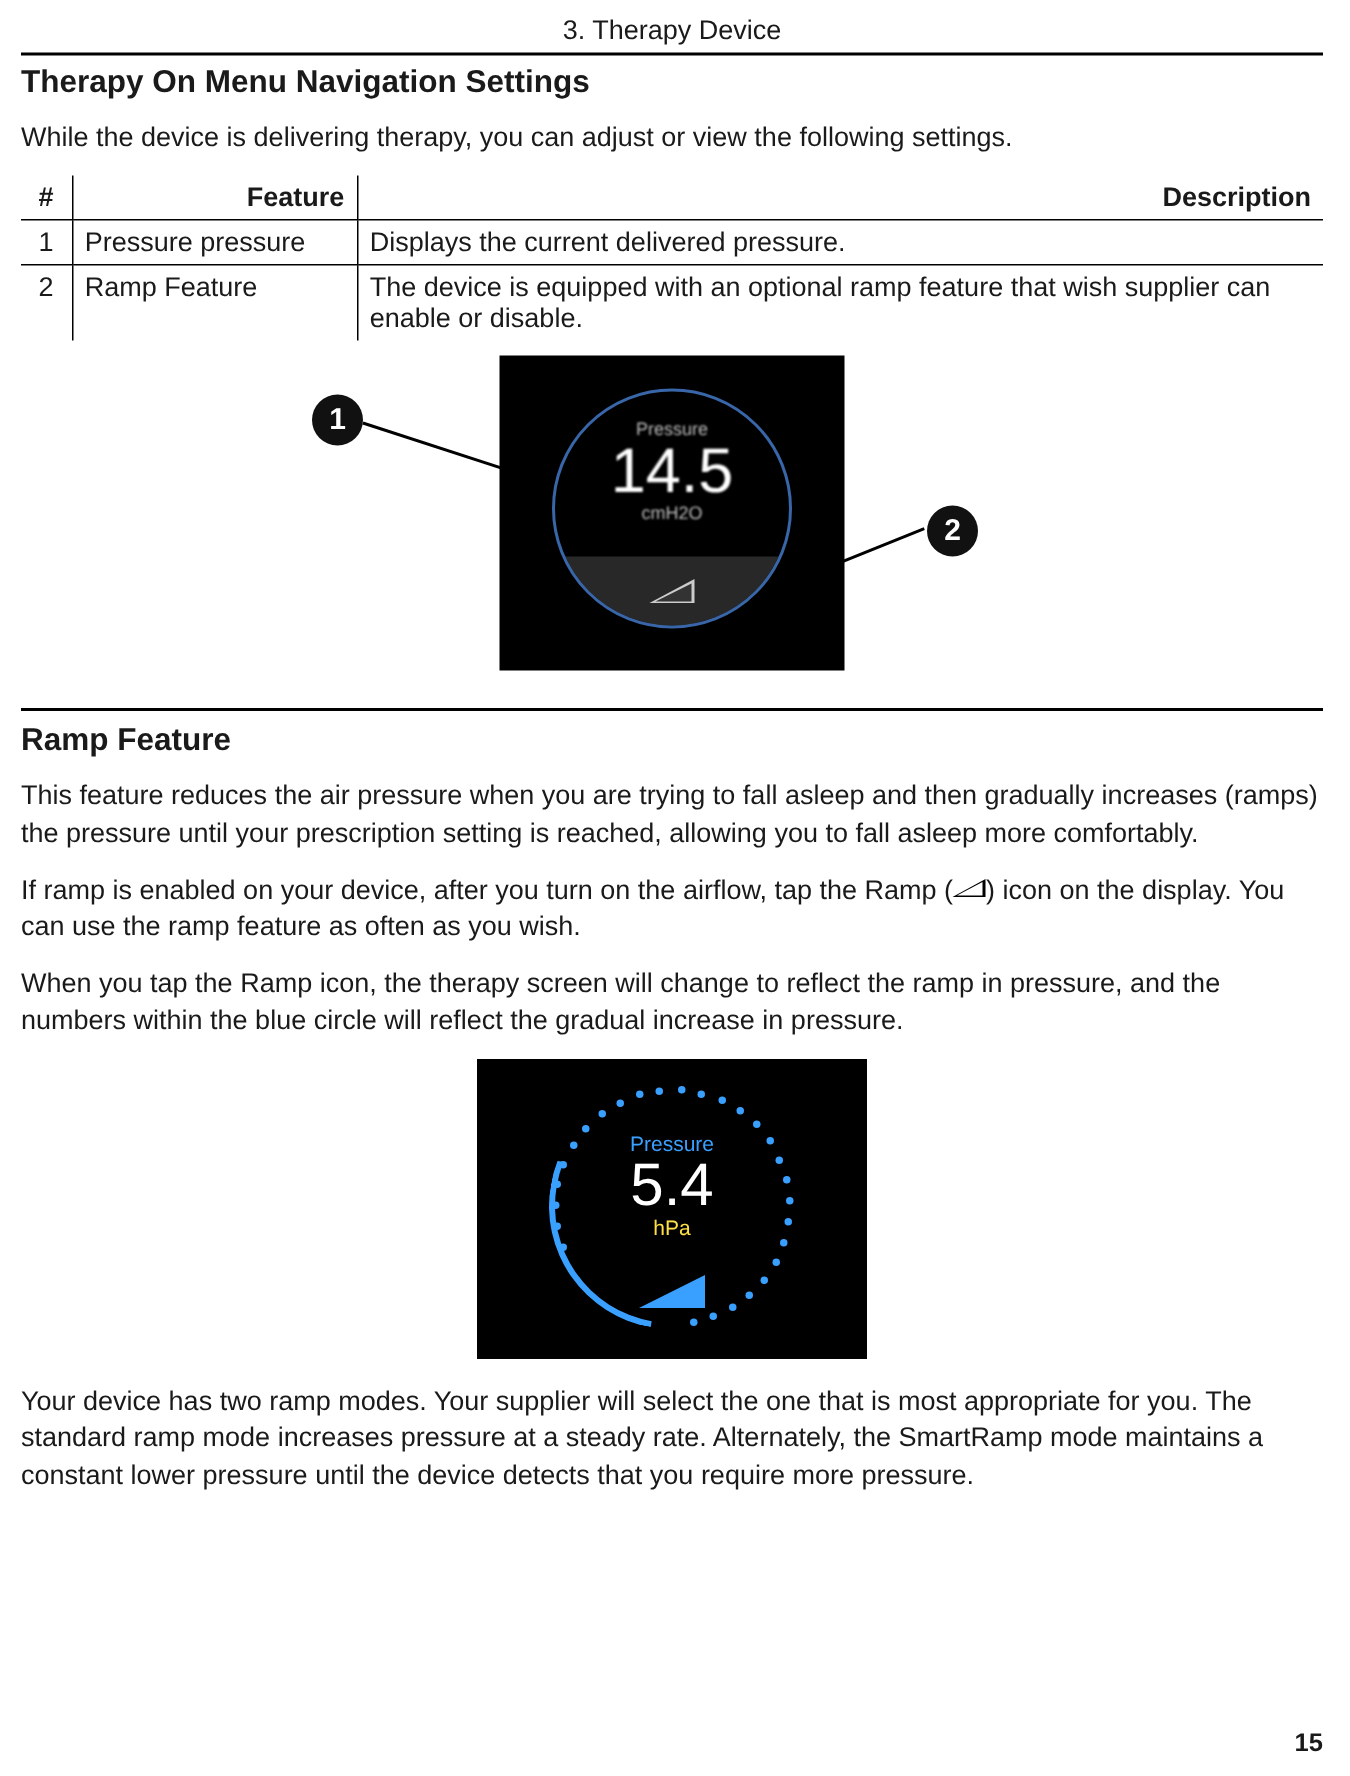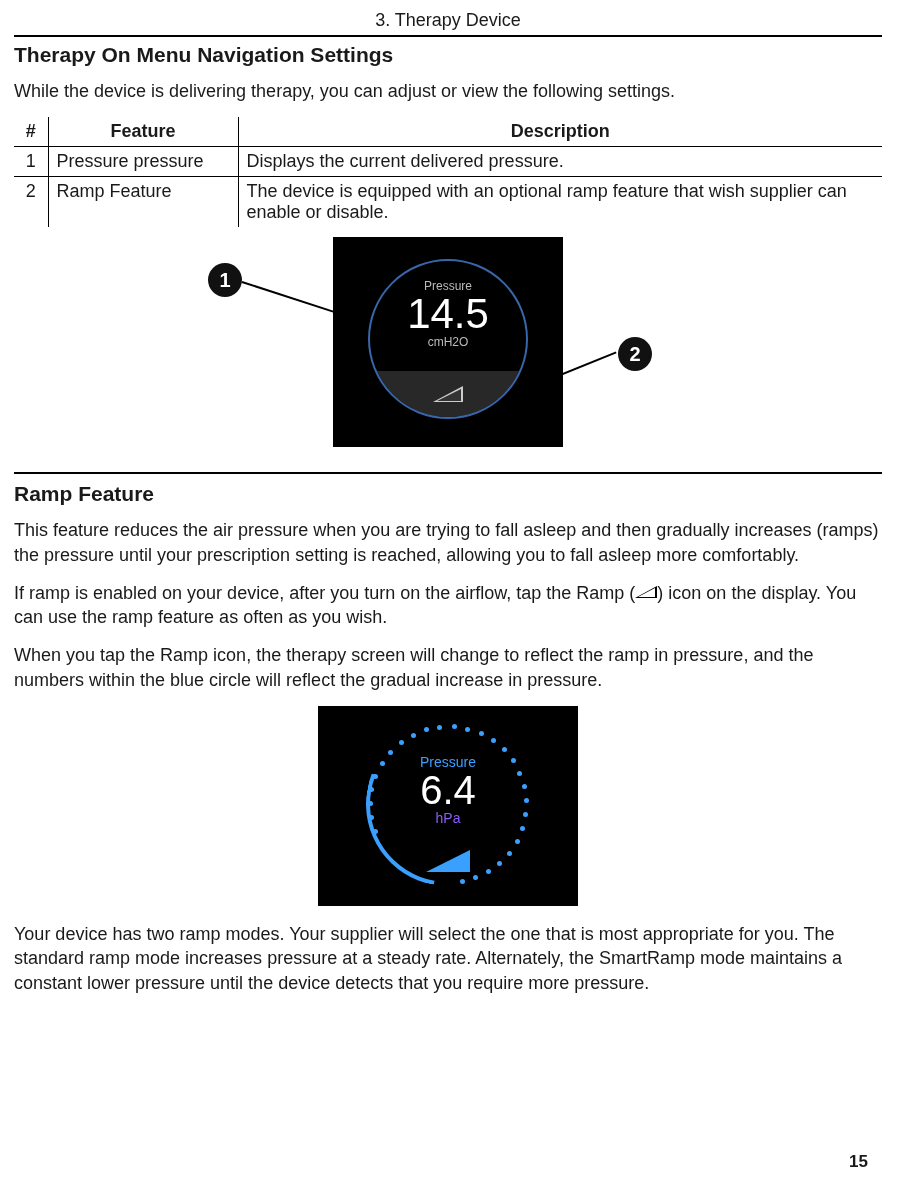--- a/index.html
+++ b/index.html
@@ -28,21 +28,21 @@
     line-height: 1.35;
     margin-bottom: 14px;
   }
   table.feature-table {
     border-collapse: collapse;
     width: 100%;
     margin-bottom: 10px;
     font-size: 18px;
   }
   table.feature-table th {
-    text-align: center;
+    text-align: right;
     font-weight: bold;
     border-bottom: 1.5px solid #000;
     padding: 4px 8px;
   }
   table.feature-table td {
     border-bottom: 1px solid #000;
     padding: 4px 8px;
     vertical-align: top;
   }
   table.feature-table th:nth-child(1),
@@ -140,21 +140,21 @@
     border-radius:50%;
     transform: rotate(10deg);
     clip-path: polygon(0 40%, 50% 40%, 50% 100%, 0 100%);
   }
   .center2 {
     position:absolute; left:0;right:0;top:48px;
     text-align:center; color:#fff;
   }
   .center2 .lab{color:#3aa0ff;font-size:14px;}
   .center2 .val{font-size:40px;font-weight:300;line-height:1;}
-  .center2 .unit{color:#8b5cf6;font-size:14px;}
+  .center2 .unit{color:#fde047;font-size:14px;}
   .ramp-filled{
     position:absolute; left:108px; bottom:34px;
     width:0;height:0;
     border-left:44px solid transparent;
     border-bottom:22px solid #3aa0ff;
   }
 
   .ramp-inline {
     display:inline-block; vertical-align:middle;
     width:0;height:0;
@@ -163,21 +163,21 @@
     position:relative; top:-2px;
   }
   .ramp-inline::after{
     content:"";position:absolute;left:-19px;top:2px;
     border-left:17px solid transparent;
     border-bottom:9px solid #fff;
   }
 
   .page-num {
     position: absolute;
-    bottom: 12px; right: 32px;
+    bottom: 12px; right: 18px;
     font-weight: bold;
     font-size: 17px;
   }
 </style>
 </head>
 <body>
 
 <div class="chapter-header">3. Therapy Device</div>
 
 <h2 class="section-title">Therapy On Menu Navigation Settings</h2>
@@ -262,21 +262,21 @@
       <div class="dot" style="left: 152.275px; top: 101.815px;"></div>
       <div class="dot" style="left: 146.775px; top: 114.797px;"></div>
       <div class="dot" style="left: 139.028px; top: 126.576px;"></div>
       <div class="dot" style="left: 129.287px; top: 136.768px;"></div>
       <div class="dot" style="left: 117.87px; top: 145.04px;"></div>
       <div class="dot" style="left: 105.151px; top: 151.122px;"></div>
       <div class="dot" style="left: 91.5446px; top: 154.815px;"></div>
     </div>
   <div class="center2">
     <div class="lab">Pressure</div>
-    <div class="val">6.4</div>
+    <div class="val">5.4</div>
     <div class="unit">hPa</div>
   </div>
   <div class="ramp-filled"></div>
 </div>
 
 <p class="body">Your device has two ramp modes. Your supplier will select the one that is most appropriate for you. The standard ramp mode increases pressure at a steady rate.  Alternately, the SmartRamp mode maintains a constant lower pressure until the device detects that you require more pressure.</p>
 
 <div class="page-num">15</div>
 
 </body></html>

